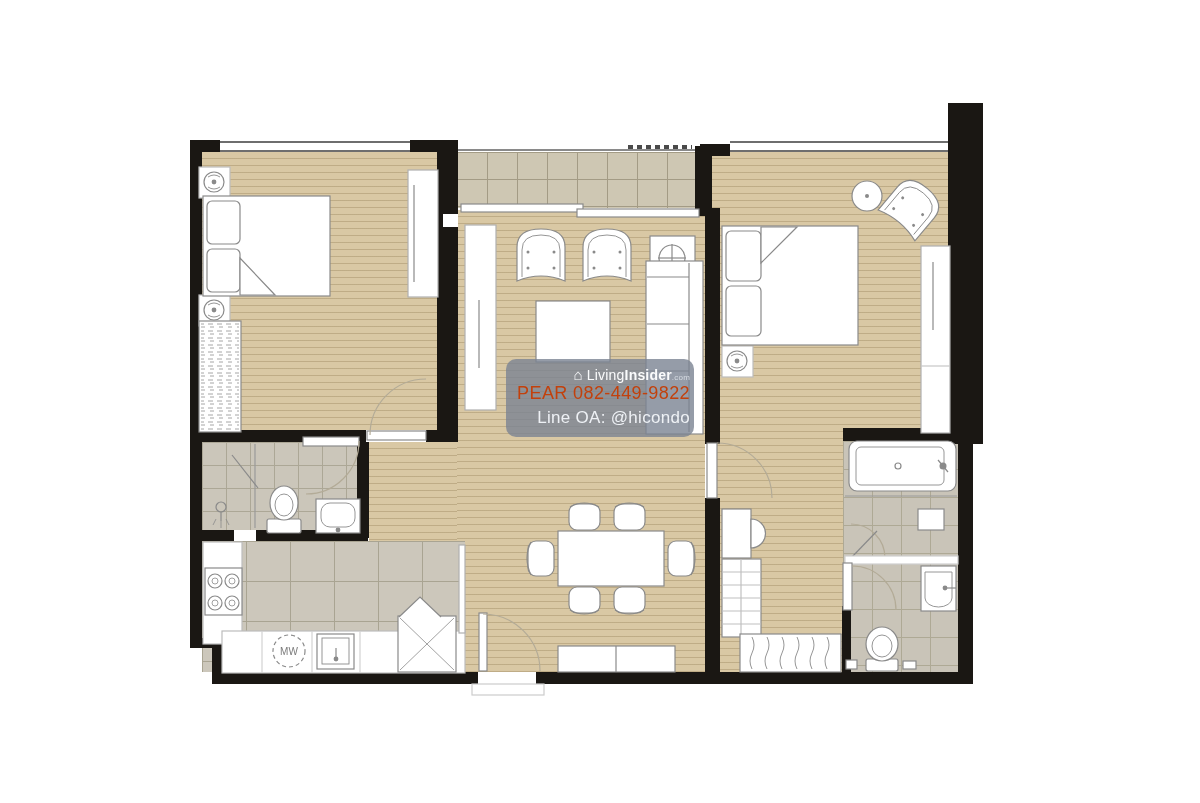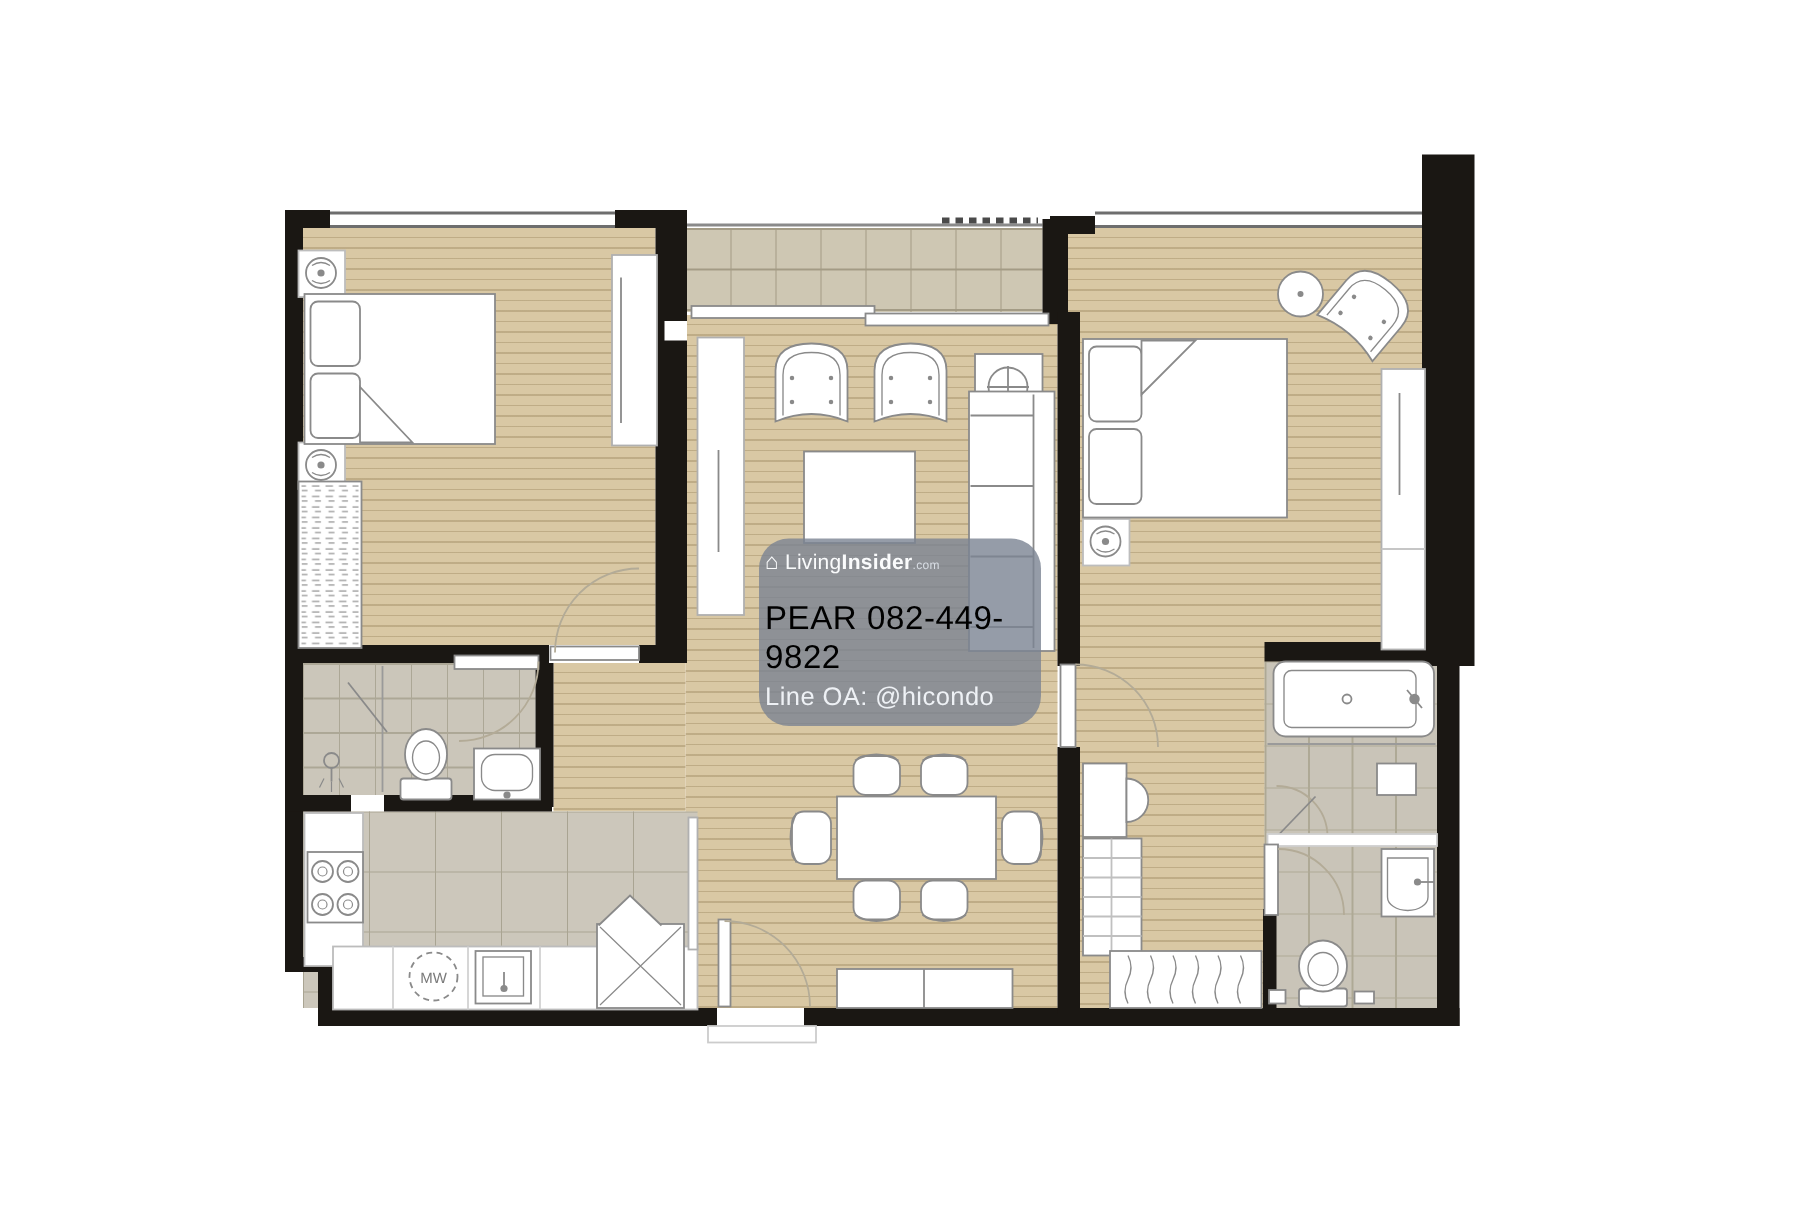--- a/index.html
+++ b/index.html
@@ -22,27 +22,27 @@
         background-image:linear-gradient(#aea995 1px,transparent 1px),linear-gradient(90deg,#aea995 1px,transparent 1px);
         background-size:29px 28px;}
   .wall{position:absolute;background:#1a1713;z-index:4;}
   .notch{position:absolute;background:#fff;z-index:5;}
   .window{position:absolute;background:#fff;border-top:2px solid #6e6e6e;border-bottom:2px solid #6e6e6e;
           height:7px;z-index:4;}
   .rail{position:absolute;height:2px;background:#8a8a8a;z-index:3;}
   .furn{position:absolute;left:0;top:0;z-index:6;}
   
   .watermark{position:absolute;left:506px;top:359px;width:180px;z-index:10;
-     background:rgba(122,131,146,0.80);border-radius:20px;padding:7px 4px 9px 4px;
-     text-align:left;color:#f2f4f7;}
+     background:rgba(122,131,146,0.80);border-radius:10px;padding:7px 4px 9px 4px;
+     text-align:right;color:#f2f4f7;}
   .wm-brand{font-size:14px;letter-spacing:.2px;color:#fafbfc;}
   .wm-brand b{font-weight:700;}
   .wm-house{font-size:15px;margin-right:4px;}
   .wm-tld{font-size:8px;color:#d8dde4;}
-  .wm-phone{font-size:22px;margin-top:16px;letter-spacing:.4px;color:#000000;}
+  .wm-phone{font-size:18px;margin-top:0;letter-spacing:.4px;color:#c2410c;}
   .wm-line{font-size:17px;margin-top:4px;letter-spacing:.3px;color:#eef1f5;}
 </style>
 </head>
 <body>
 
 <div class="canvas">
 
   <div class="abs wood" style="left:202px;top:152px;width:235px;height:278px"></div>
   <div class="abs wood" style="left:457px;top:210px;width:248px;height:462px"></div>
   <div class="abs wood" style="left:369px;top:442px;width:88px;height:99px"></div>

